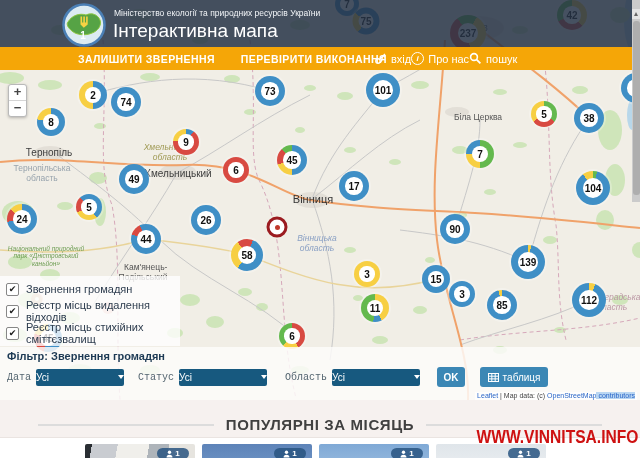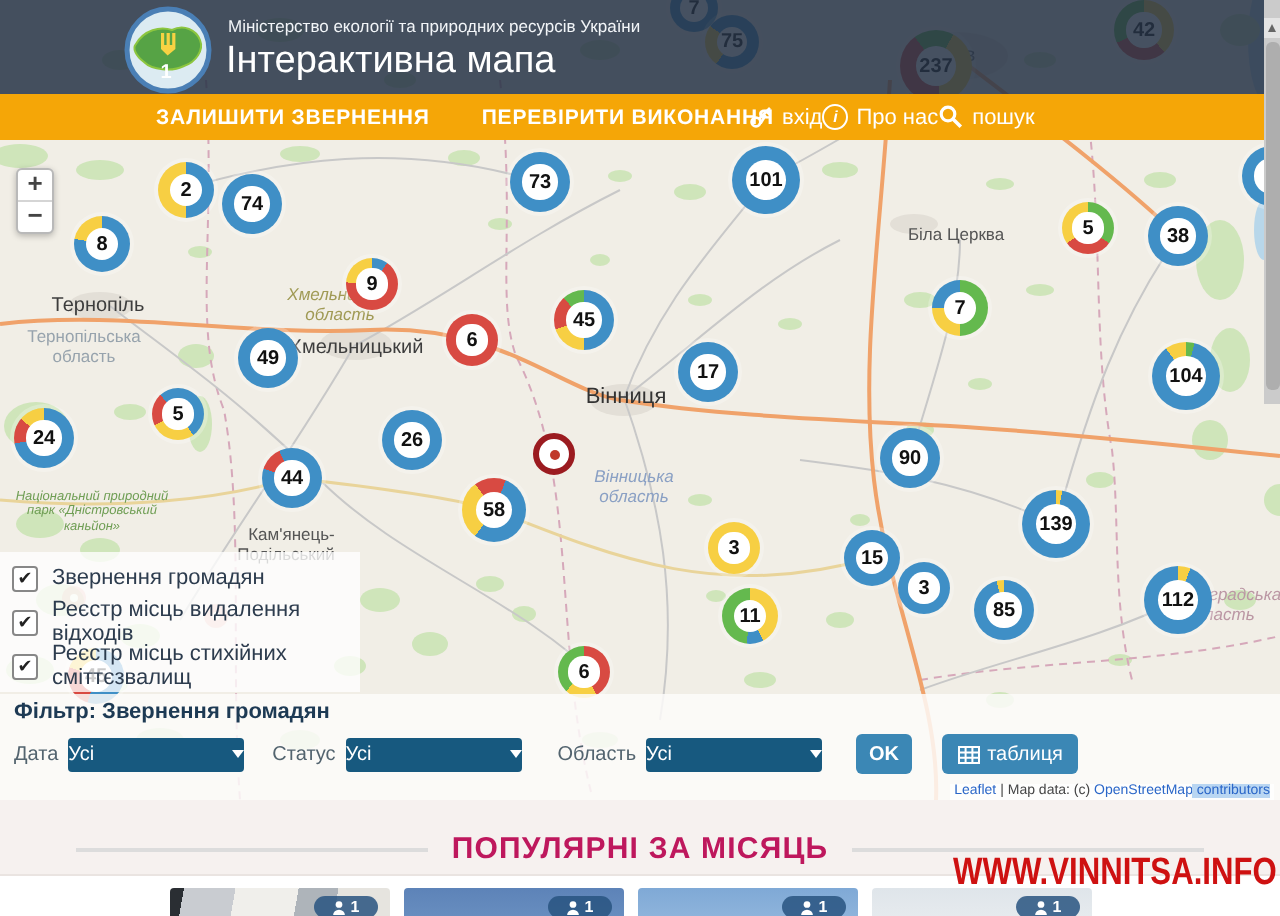--- a/index.html
+++ b/index.html
@@ -64,21 +64,21 @@
   .layer-row{display:flex;align-items:center;gap:7px;height:22px;cursor:pointer;}
   .cb{width:11px;height:11px;background:#fff;border:1px solid #878787;border-radius:2px;
       font-size:9px;line-height:10px;text-align:center;color:#222;flex:0 0 auto;}
   .layer-label{font-size:11px;color:#2d3c4e;}
 
   
   .filterbar{position:absolute;left:0;top:347px;width:640px;height:53px;z-index:5;
              background:rgba(253,251,250,0.84);box-sizing:border-box;padding:3px 0 0 7px;}
   .filter-title{font-size:11px;font-weight:bold;color:#1d3a54;}
   .filter-row{position:absolute;left:7px;top:20px;display:flex;align-items:center;}
-  .f-label{font-size:10px;color:#53646f;margin-right:5px;}
+  .f-label{font-size:10px;color:#53646f;margin-right:5px;font-family:Liberation Mono, monospace;}
   .select{width:88px;height:17px;background:#17597f;border-radius:2px;color:#fff;
           font-size:10px;display:flex;align-items:center;padding:0 0;box-sizing:border-box;
           justify-content:space-between;cursor:pointer;}
   .select .caret{width:0;height:0;border-left:3.5px solid transparent;
           border-right:3.5px solid transparent;border-top:4px solid #fff;}
   .gap1{width:14px;}.gap2{width:18px;}
   .btn{height:20px;background:#3b87b5;border:none;border-radius:3px;color:#fff;
        font-size:10px;font-weight:bold;display:flex;align-items:center;justify-content:center;
        cursor:pointer;font-family:"Liberation Sans",sans-serif;}
   .btn-ok{width:28px;margin-left:17px;}
@@ -96,21 +96,21 @@
             display:flex;align-items:center;justify-content:center;cursor:pointer;}
   .sb-arrow::after{content:"";width:0;height:0;border-left:2.5px solid transparent;
             border-right:2.5px solid transparent;border-bottom:4px solid #666;}
   .sb-thumb{position:absolute;left:0.5px;top:21px;width:7px;height:174px;background:#aeaeae;
             border-radius:3px;cursor:pointer;}
 
   
   .bottom{position:absolute;left:0;top:400px;width:640px;height:58px;background:#f6f1ef;z-index:6;}
   .pop-title-row{position:absolute;left:38px;right:38px;top:16px;display:flex;align-items:center;gap:12px;}
   .pop-line{flex:1;height:2px;background:#dcdcdc;}
-  .pop-title{font-size:15px;font-weight:bold;color:#be185d;letter-spacing:.6px;white-space:nowrap;}
+  .pop-title{font-size:15px;font-weight:bold;color:#404040;letter-spacing:.6px;white-space:nowrap;}
   .cards-row{position:absolute;left:0;top:37px;width:640px;height:21px;background:#fff;
              border-top:1px solid #eae4e1;}
   .card{position:absolute;top:6px;width:110px;height:40px;border-radius:2px;cursor:pointer;}
   .badge{position:absolute;right:6px;top:4px;height:11px;min-width:24px;border-radius:6px;
          background:rgba(40,84,128,0.85);display:flex;align-items:center;justify-content:center;
          gap:2px;padding:0 4px;}
   .badge span{font-size:8px;color:#fff;font-weight:bold;}
 
   
   .watermark{position:absolute;right:2px;top:426px;z-index:10;font-size:19px;font-weight:bold;

